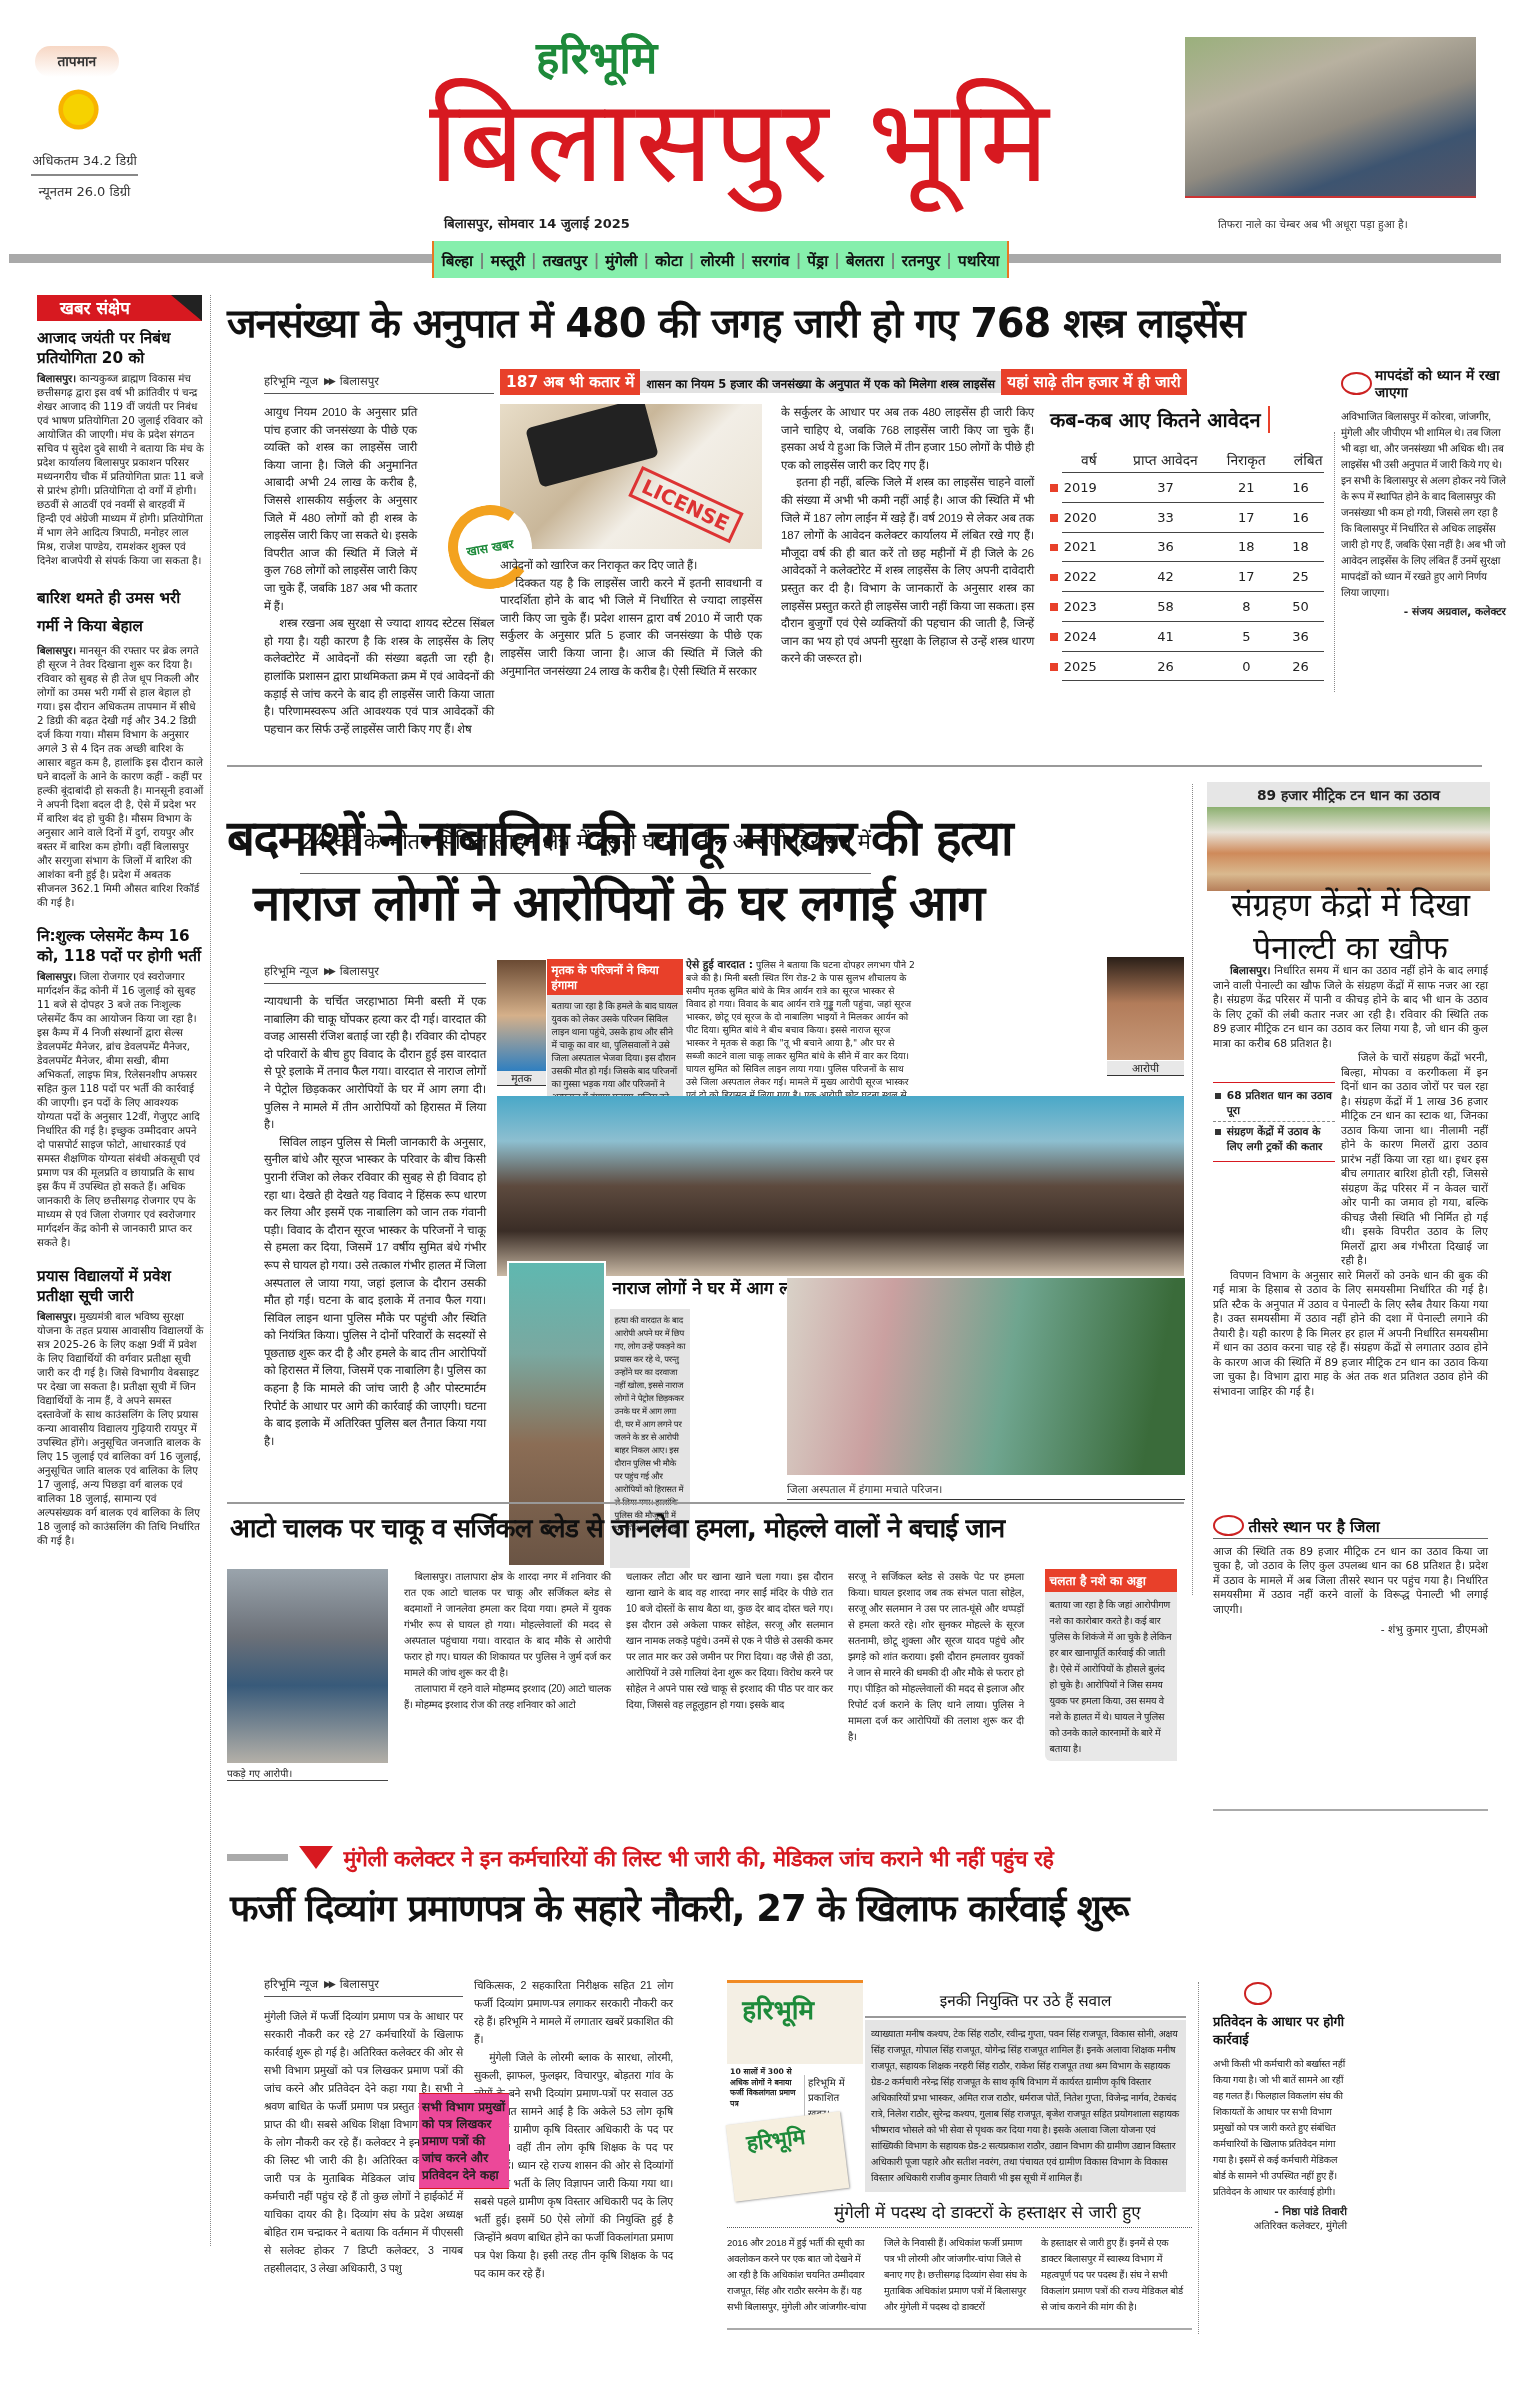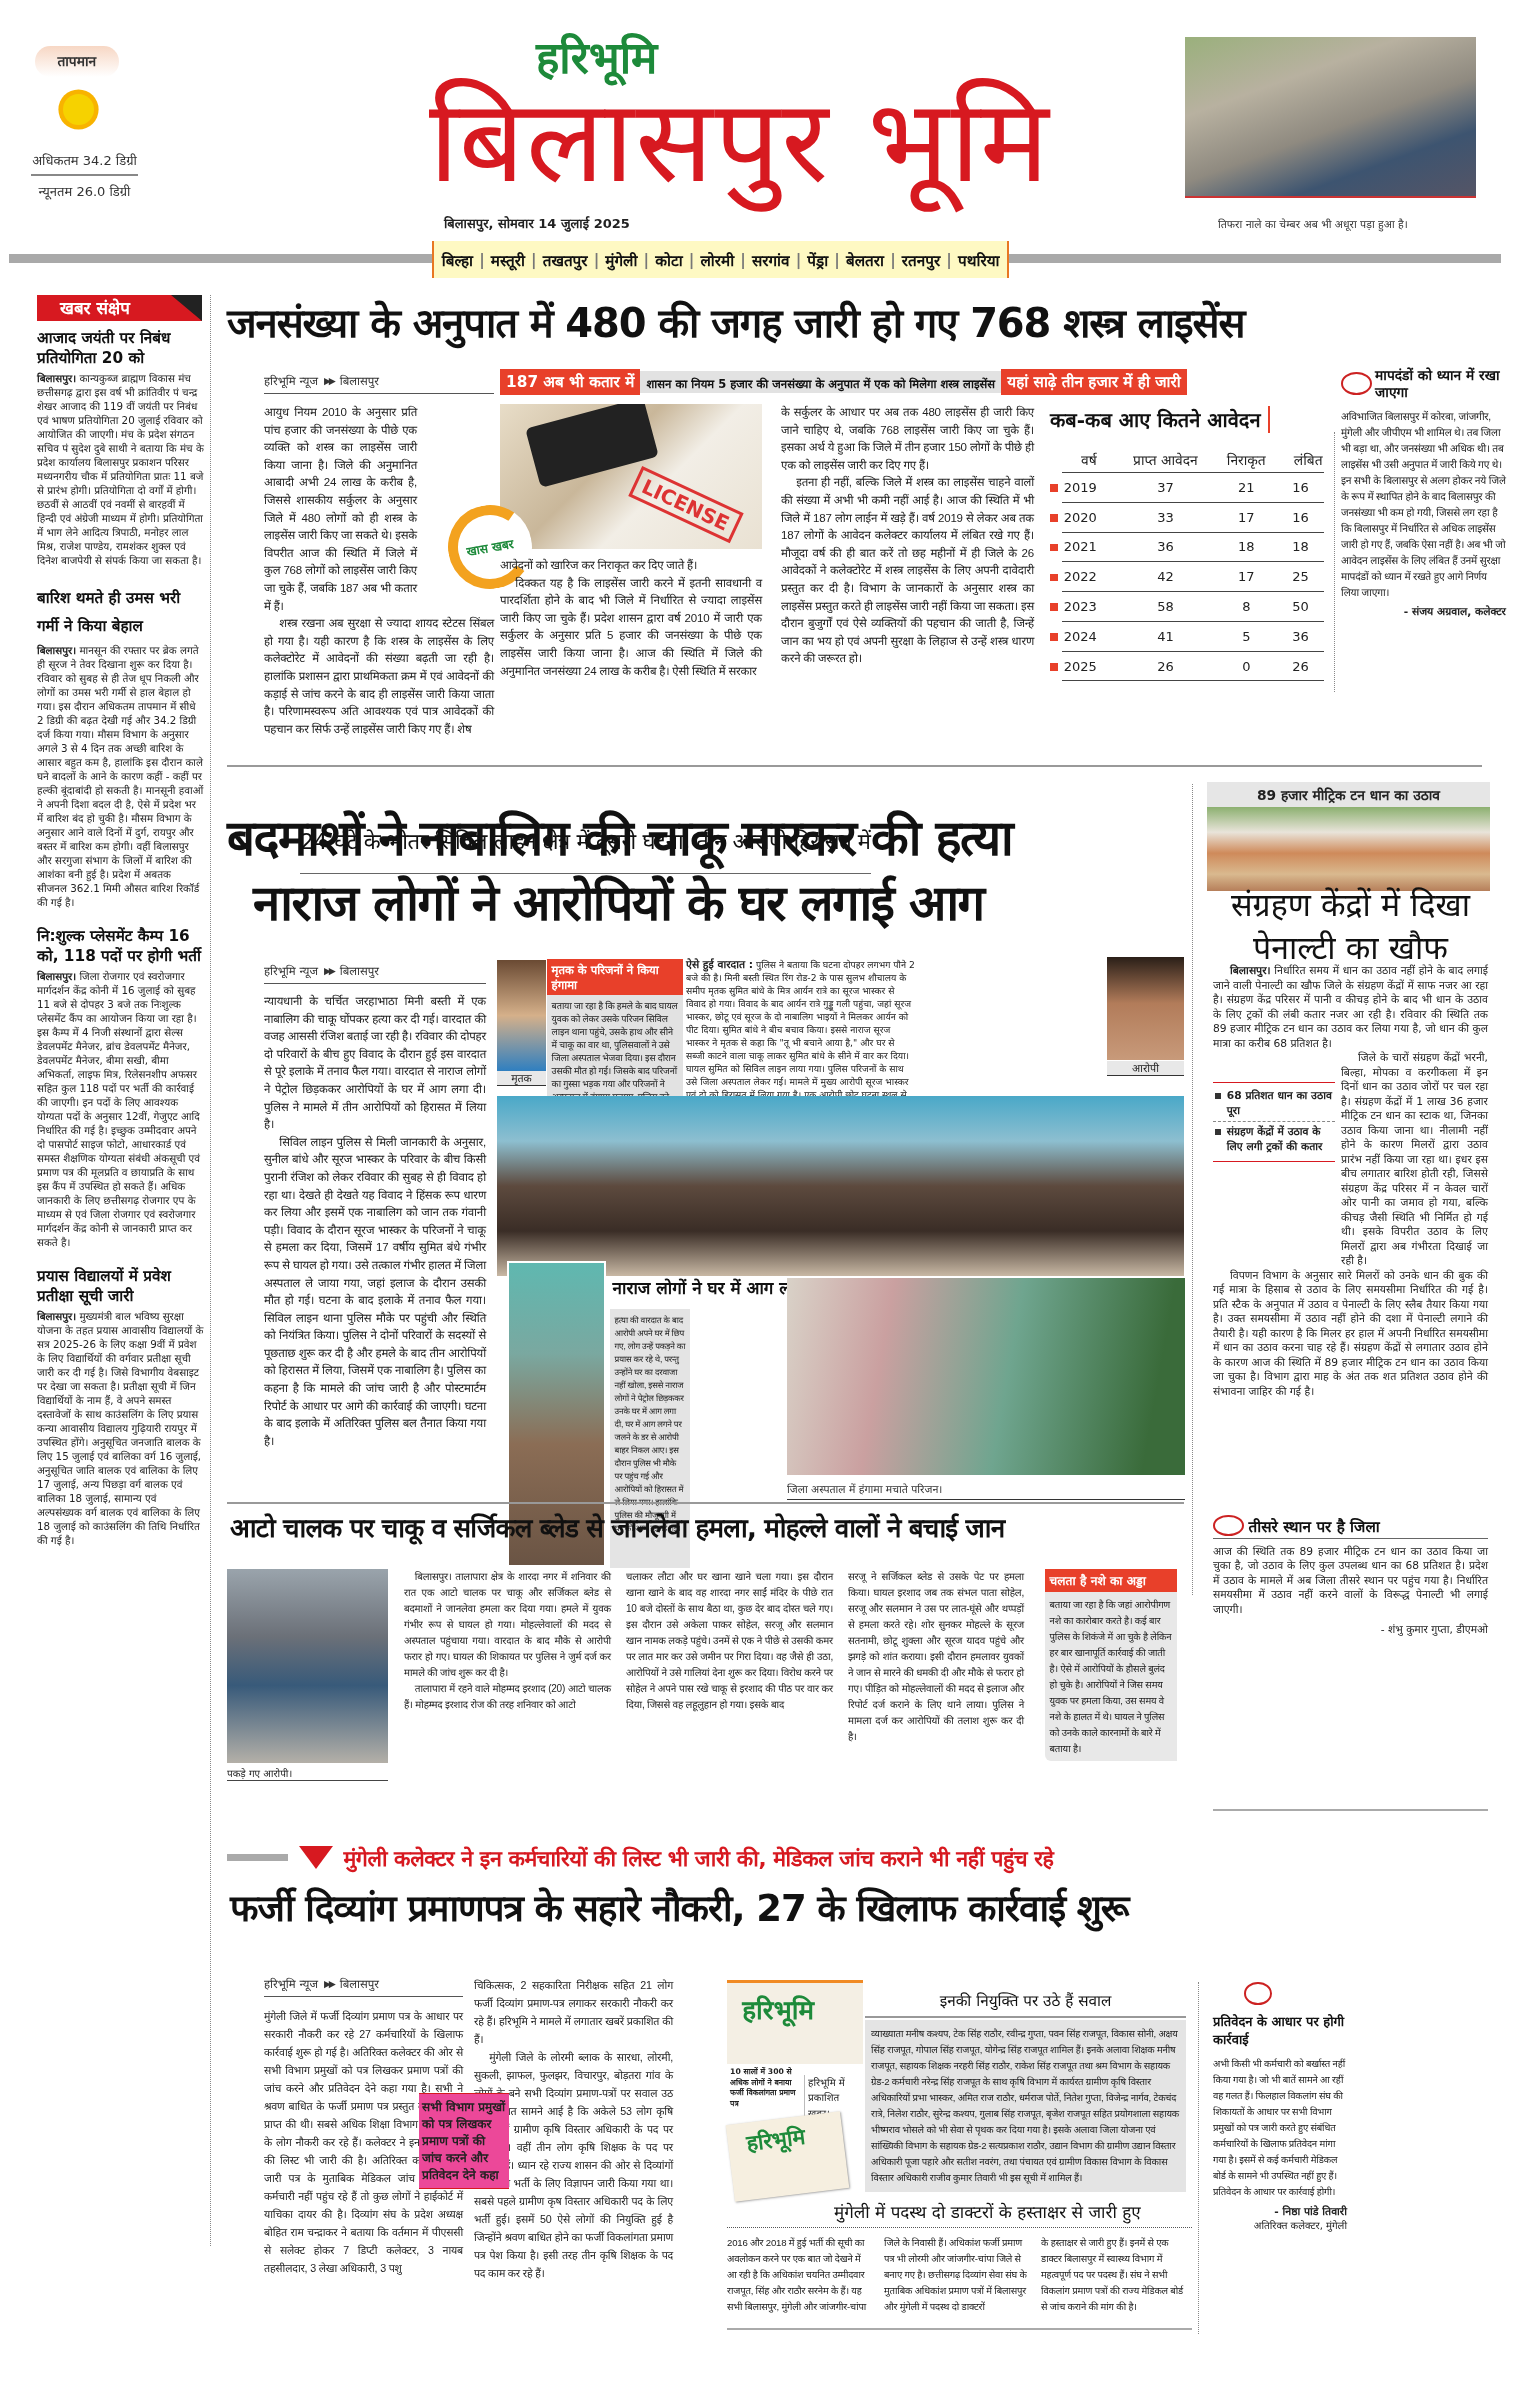--- a/index.html
+++ b/index.html
@@ -25,21 +25,21 @@
   <div data-name="sun-icon" style="margin:17px 0 0 32px;width:31px;height:31px;border-radius:50%;background:#f6d200;box-shadow:0 0 0 4.6px #f8b300"></div>
   <div data-name="max-temperature" style="margin-top:26px;font-size:13px;text-align:center;color:#333;border-bottom:2.3px solid #888;padding-bottom:4.6px">अधिकतम 34.2 डिग्री</div>
   <div data-name="min-temperature" style="margin-top:6.1px;font-size:13px;text-align:center;color:#333">न्यूनतम 26.0 डिग्री</div>
 </div>
 
 <div class="abs" data-name="masthead-brand" style="left:536px;top:31px;font-size:44px;font-weight:bold;color:#1d8a3a;line-height:54px;">हरिभूमि</div>
 <div class="abs" data-name="masthead-title" style="left:429px;top:69px;font-size:115px;color:#d71920;line-height:145px;letter-spacing:1.5px;font-family:'DejaVu Sans',sans-serif;">बिलासपुर भूमि</div>
 <div class="abs" data-name="dateline" style="left:444px;top:214px;font-size:13px;font-weight:bold;color:#222">बिलासपुर, सोमवार 14 जुलाई 2025</div>
 
 <div class="hr" data-name="masthead-rule" style="left:9.2px;top:254px;width:1492px;height:9.2px;background:#a9a9a9"></div>
-<div class="abs" data-name="locality-strip" style="left:432px;top:241px;height:37px;background:#fef9c3;border-left:2.3px solid #e87722;border-right:2.3px solid #e87722;padding:0 7.7px;display:flex;align-items:center;font-size:15.3px;font-weight:bold;color:#111;gap:6.1px" id="localities">
+<div class="abs" data-name="locality-strip" style="left:432px;top:241px;height:37px;background:#86efac;border-left:2.3px solid #e87722;border-right:2.3px solid #e87722;padding:0 7.7px;display:flex;align-items:center;font-size:15.3px;font-weight:bold;color:#111;gap:6.1px" id="localities">
     <span data-name="locality-link">बिल्हा</span>
     <span data-name="locality-separator" style="color: rgb(119, 119, 119);">|</span>
     <span data-name="locality-link">मस्तूरी</span>
     <span data-name="locality-separator" style="color: rgb(119, 119, 119);">|</span>
     <span data-name="locality-link">तखतपुर</span>
     <span data-name="locality-separator" style="color: rgb(119, 119, 119);">|</span>
     <span data-name="locality-link">मुंगेली</span>
     <span data-name="locality-separator" style="color: rgb(119, 119, 119);">|</span>
     <span data-name="locality-link">कोटा</span>
     <span data-name="locality-separator" style="color: rgb(119, 119, 119);">|</span>

